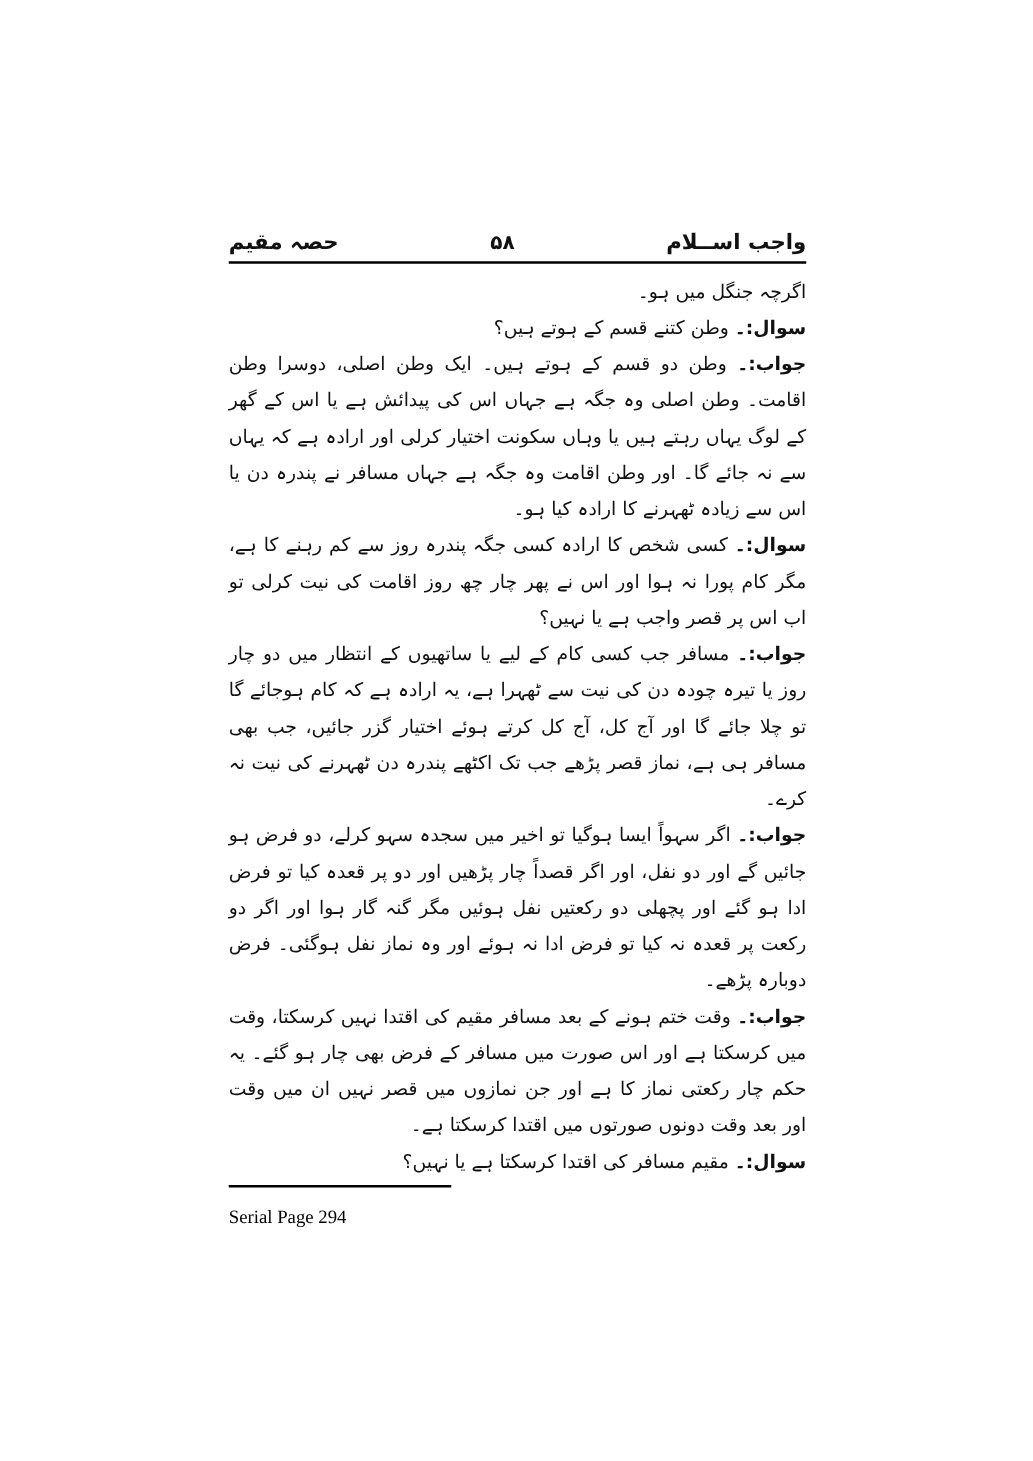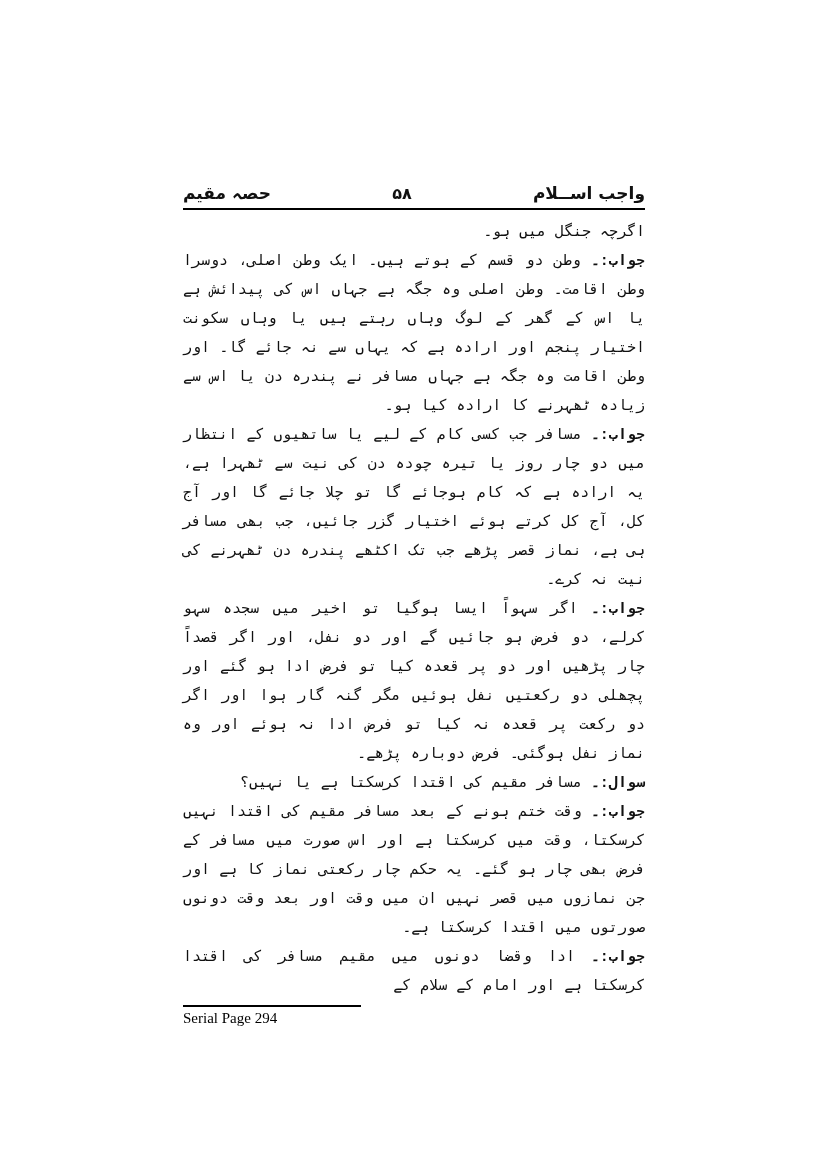--- a/index.html
+++ b/index.html
@@ -39,30 +39,29 @@
   .body-text {
     direction: rtl;
     text-align: justify;
     font-size: 15px;
     line-height: 29px;
     margin-top: 8px;
   }
   .para {
     margin: 0;
     padding: 0;
-    font-family: Liberation Mono, monospace;
   }
   .qa-label {
     font-weight: bold;
   }
   .page-footer {
     margin-top: 4px;
     width: 178px;
     border-top: 2px solid #000000;
-    padding-top: 3px;
+    padding-top: 16px;
     direction: ltr;
     font-family: "Liberation Serif", serif;
     font-size: 15px;
     color: #000000;
   }
 </style>
 </head>
 <body>
 
 <div class="page">
@@ -73,53 +72,57 @@
       <span class="center-num">۵۸</span>
       <span>حصہ مقیم</span>
     </div>
 
     <div class="body-text">
 
       <p class="para">
         <span>اگرچہ جنگل میں ہو۔</span>
       </p>
 
+      <p class="para">
+        <strong class="qa-label">سوال:۔</strong>
+        <span>وطن کتنے قسم کے ہوتے ہیں؟</span>
+      </p>
 
       <p class="para">
         <strong class="qa-label">جواب:۔</strong>
-        <span>وطن دو قسم کے ہوتے ہیں۔ ایک وطن اصلی، دوسرا وطن اقامت۔ وطن اصلی وہ جگہ ہے جہاں اس کی پیدائش ہے یا اس کے گھر کے لوگ وہاں رہتے ہیں یا وہاں سکونت اختیار پنجم اور ارادہ ہے کہ یہاں سے نہ جائے گا۔ اور وطن اقامت وہ جگہ ہے جہاں مسافر نے پندرہ دن یا اس سے زیادہ ٹھہرنے کا ارادہ کیا ہو۔</span>
+        <span>وطن دو قسم کے ہوتے ہیں۔ ایک وطن اصلی، دوسرا وطن اقامت۔ وطن اصلی وہ جگہ ہے جہاں اس کی پیدائش ہے یا اس کے گھر کے لوگ یہاں رہتے ہیں یا وہاں سکونت اختیار کرلی اور ارادہ ہے کہ یہاں سے نہ جائے گا۔ اور وطن اقامت وہ جگہ ہے جہاں مسافر نے پندرہ دن یا اس سے زیادہ ٹھہرنے کا ارادہ کیا ہو۔</span>
       </p>
 
+      <p class="para">
+        <strong class="qa-label">سوال:۔</strong>
+        <span>کسی شخص کا ارادہ کسی جگہ پندرہ روز سے کم رہنے کا ہے، مگر کام پورا نہ ہوا اور اس نے پھر چار چھ روز اقامت کی نیت کرلی تو اب اس پر قصر واجب ہے یا نہیں؟</span>
+      </p>
 
       <p class="para">
         <strong class="qa-label">جواب:۔</strong>
         <span>مسافر جب کسی کام کے لیے یا ساتھیوں کے انتظار میں دو چار روز یا تیرہ چودہ دن کی نیت سے ٹھہرا ہے، یہ ارادہ ہے کہ کام ہوجائے گا تو چلا جائے گا اور آج کل، آج کل کرتے ہوئے اختیار گزر جائیں، جب بھی مسافر ہی ہے، نماز قصر پڑھے جب تک اکٹھے پندرہ دن ٹھہرنے کی نیت نہ کرے۔</span>
       </p>
 
 
       <p class="para">
         <strong class="qa-label">جواب:۔</strong>
         <span>اگر سہواً ایسا ہوگیا تو اخیر میں سجدہ سہو کرلے، دو فرض ہو جائیں گے اور دو نفل، اور اگر قصداً چار پڑھیں اور دو پر قعدہ کیا تو فرض ادا ہو گئے اور پچھلی دو رکعتیں نفل ہوئیں مگر گنہ گار ہوا اور اگر دو رکعت پر قعدہ نہ کیا تو فرض ادا نہ ہوئے اور وہ نماز نفل ہوگئی۔ فرض دوبارہ پڑھے۔</span>
       </p>
 
-      <p class="para">
-        <strong class="qa-label">سوال:۔</strong>
-        <span>مسافر مقیم کی اقتدا کرسکتا ہے یا نہیں؟</span>
-      </p>
 
       <p class="para">
         <strong class="qa-label">جواب:۔</strong>
         <span>وقت ختم ہونے کے بعد مسافر مقیم کی اقتدا نہیں کرسکتا، وقت میں کرسکتا ہے اور اس صورت میں مسافر کے فرض بھی چار ہو گئے۔ یہ حکم چار رکعتی نماز کا ہے اور جن نمازوں میں قصر نہیں ان میں وقت اور بعد وقت دونوں صورتوں میں اقتدا کرسکتا ہے۔</span>
       </p>
 
+      <p class="para">
+        <strong class="qa-label">سوال:۔</strong>
+        <span>مقیم مسافر کی اقتدا کرسکتا ہے یا نہیں؟</span>
+      </p>
 
-      <p class="para">
-        <strong class="qa-label">جواب:۔</strong>
-        <span>ادا وقضا دونوں میں مقیم مسافر کی اقتدا کرسکتا ہے اور امام کے سلام کے</span>
-      </p>
 
     </div>
 
     <div class="page-footer">
       <span>Serial Page  294</span>
     </div>
 
   </div>
 </div>
 

